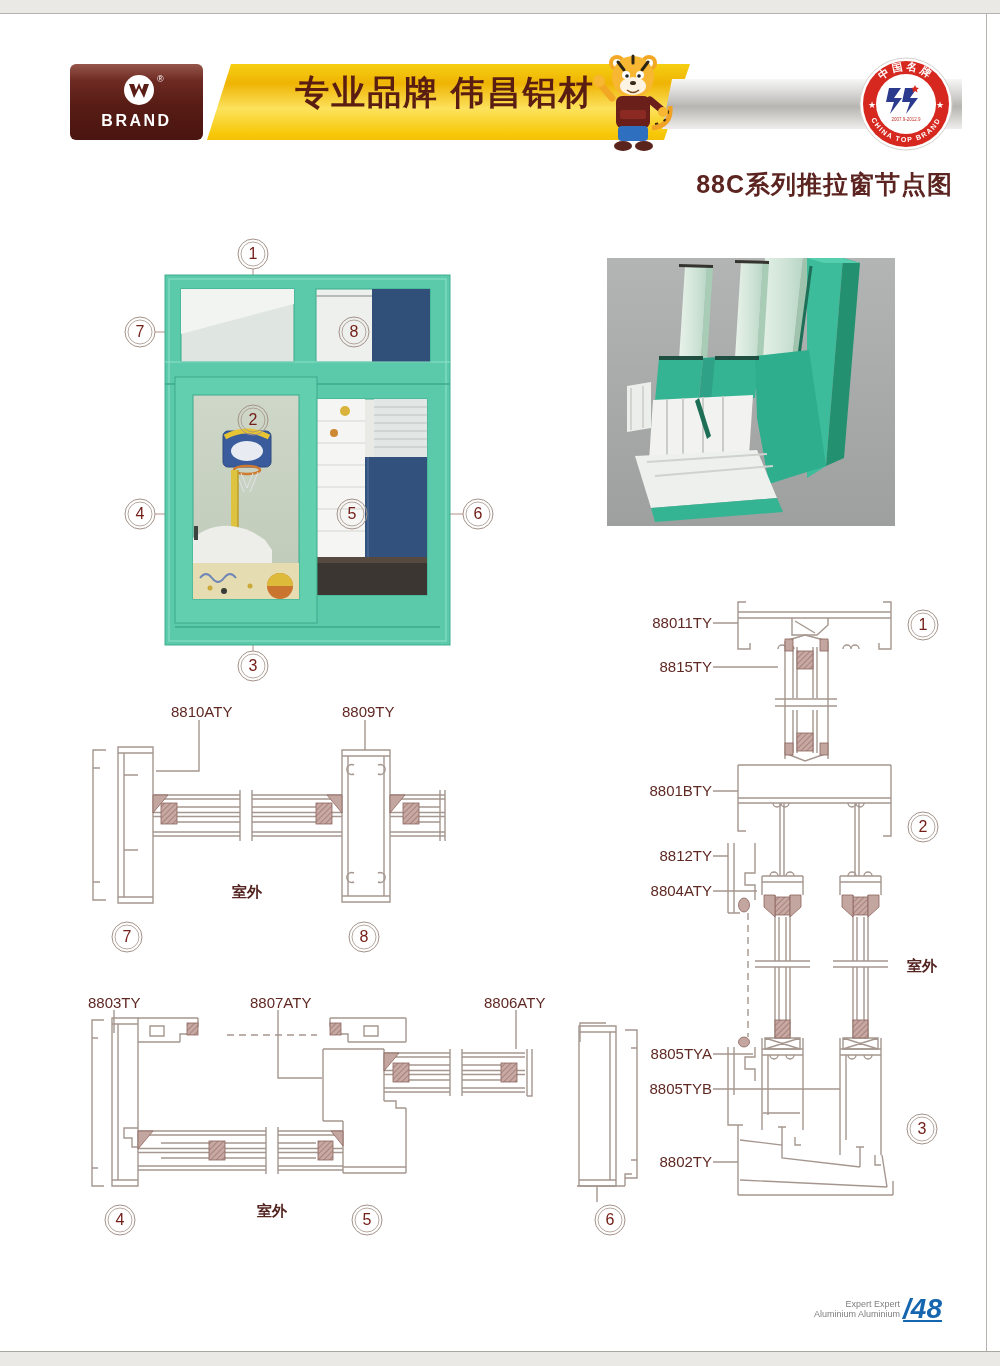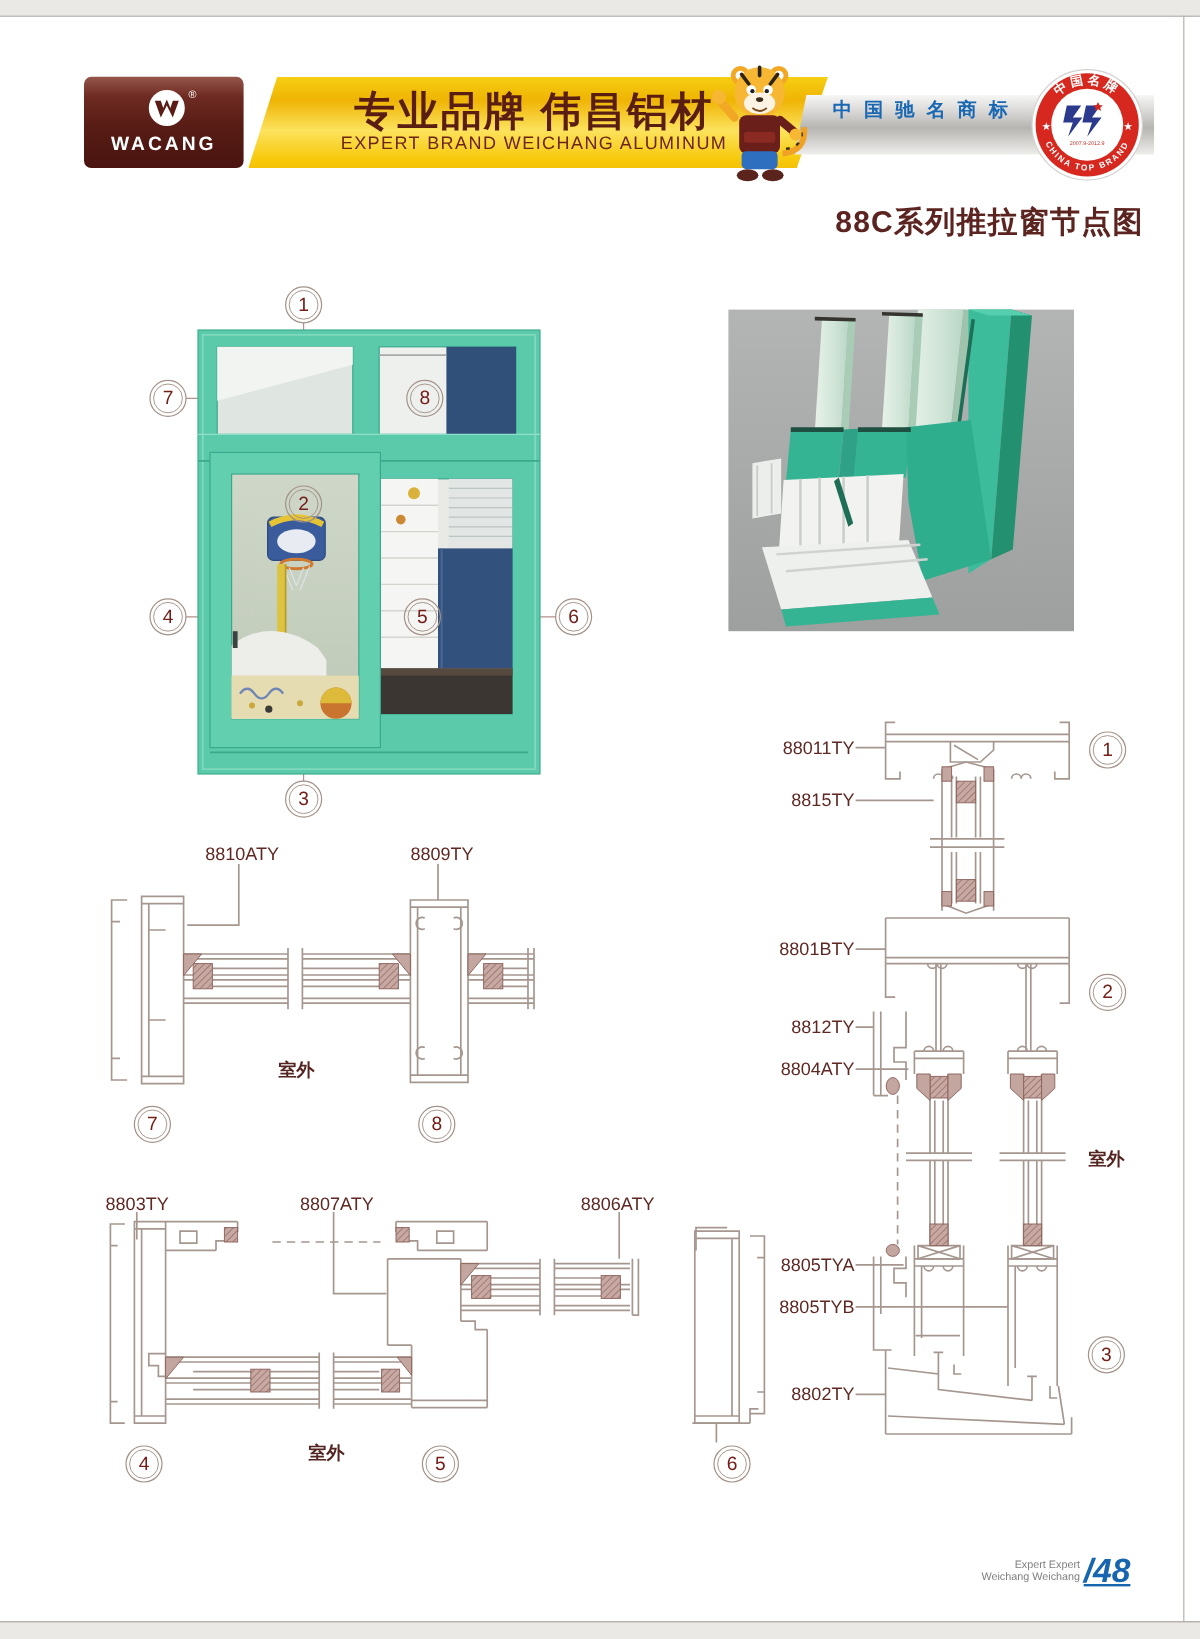--- a/index.html
+++ b/index.html
@@ -48,30 +48,28 @@
   <div class="band-top"></div>
 
   <div class="logo-block">
     <div class="logo-w">
       <svg width="60" height="40" style="position:static">
         <circle cx="32" cy="20" r="15" fill="#fff"></circle>
         <path d="M22,14 L27,28 L32,18 L37,28 L42,14 L37,14 L35,20 L32,13 L29,20 L27,14 Z" fill="#5a1d15"></path>
         <text x="50" y="12" font-size="9" fill="#fff">®</text>
       </svg>
     </div>
-    <div class="logo-name">WACANG</div>
+    <div class="logo-name">BRAND</div>
   </div>
 
   <div class="banner">
     <div class="banner-cn">专业品牌  伟昌铝材</div>
-    <div class="banner-en">EXPERT BRAND WEICHANG ALUMINUM</div>
   </div>
 
   <div class="honors">
-    <div style="margin-top:2px">中国驰名商标</div>
   </div>
 
   <svg style="left:592px;top:50px" width="96" height="102" viewBox="0 0 96 102">
     <path d="M60,78 q20,-2 18,-22" stroke="#f0a225" stroke-width="5" fill="none"></path>
     <path d="M63,74 q14,-2 13,-14" stroke="#3a2a10" stroke-width="2" fill="none" stroke-dasharray="3 6"></path>
     <circle cx="25" cy="13" r="8" fill="#f2a825"></circle>
       <circle cx="57" cy="13" r="8" fill="#f2a825"></circle>
     <circle cx="25" cy="13" r="4" fill="#fff"></circle>
       <circle cx="57" cy="13" r="4" fill="#fff"></circle>
     <circle cx="41" cy="27" r="21" fill="#f7b733"></circle>
@@ -460,20 +458,20 @@
         <circle cx="277" cy="534" r="12" stroke-width="0.8"></circle>
     </g>
     <text x="278" y="35" class="conum" text-anchor="middle">1</text>
     <text x="278" y="237" class="conum" text-anchor="middle">2</text>
     <text x="277" y="539" class="conum" text-anchor="middle">3</text>
   </svg>
 
   <div class="footer">
     <div class="ftxt">
       <div>Expert Expert</div>
-      <div>Weichang Weichang</div>
+      <div>Aluminium Aluminium</div>
     </div>
     <div class="fnum">/48</div>
   </div>
 
   <div class="border-right"></div>
   <div class="band-bottom"></div>
 </div>
 
 </body></html>

